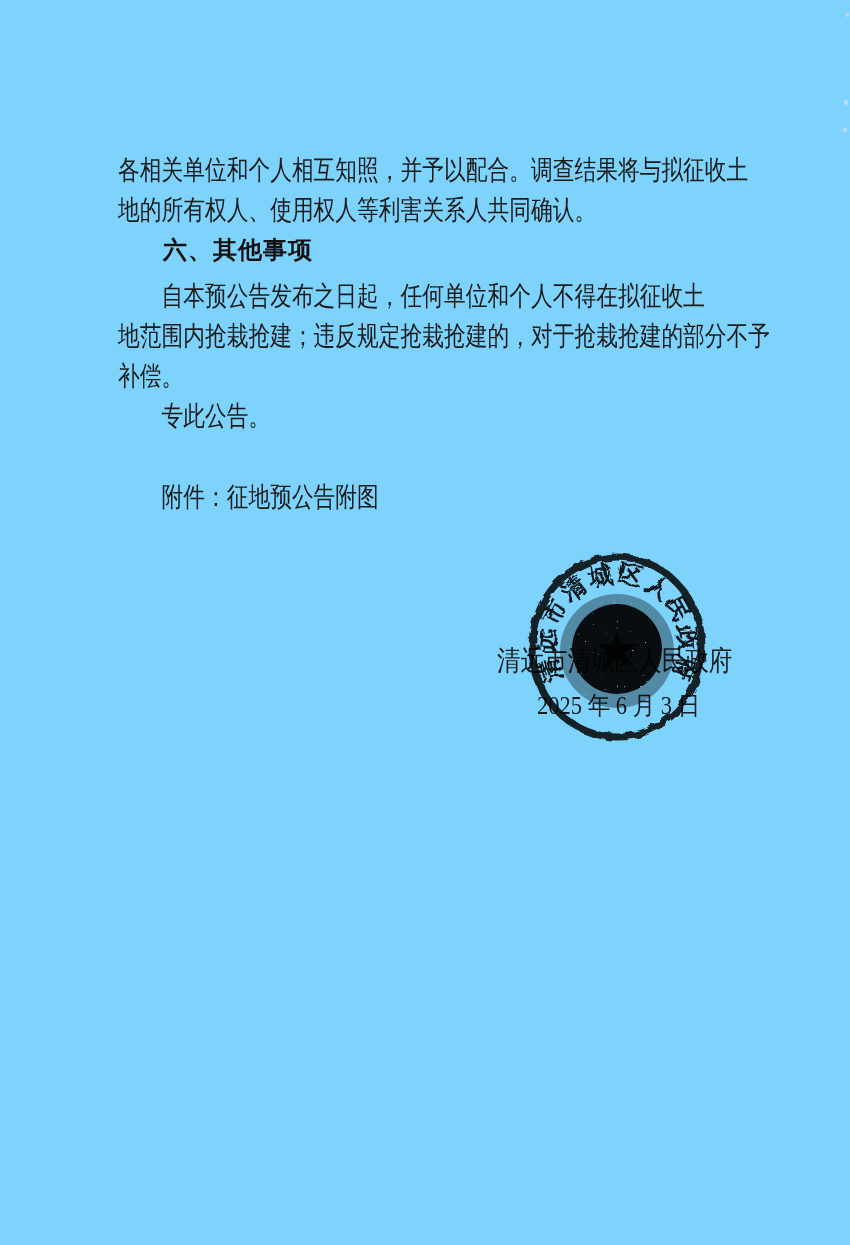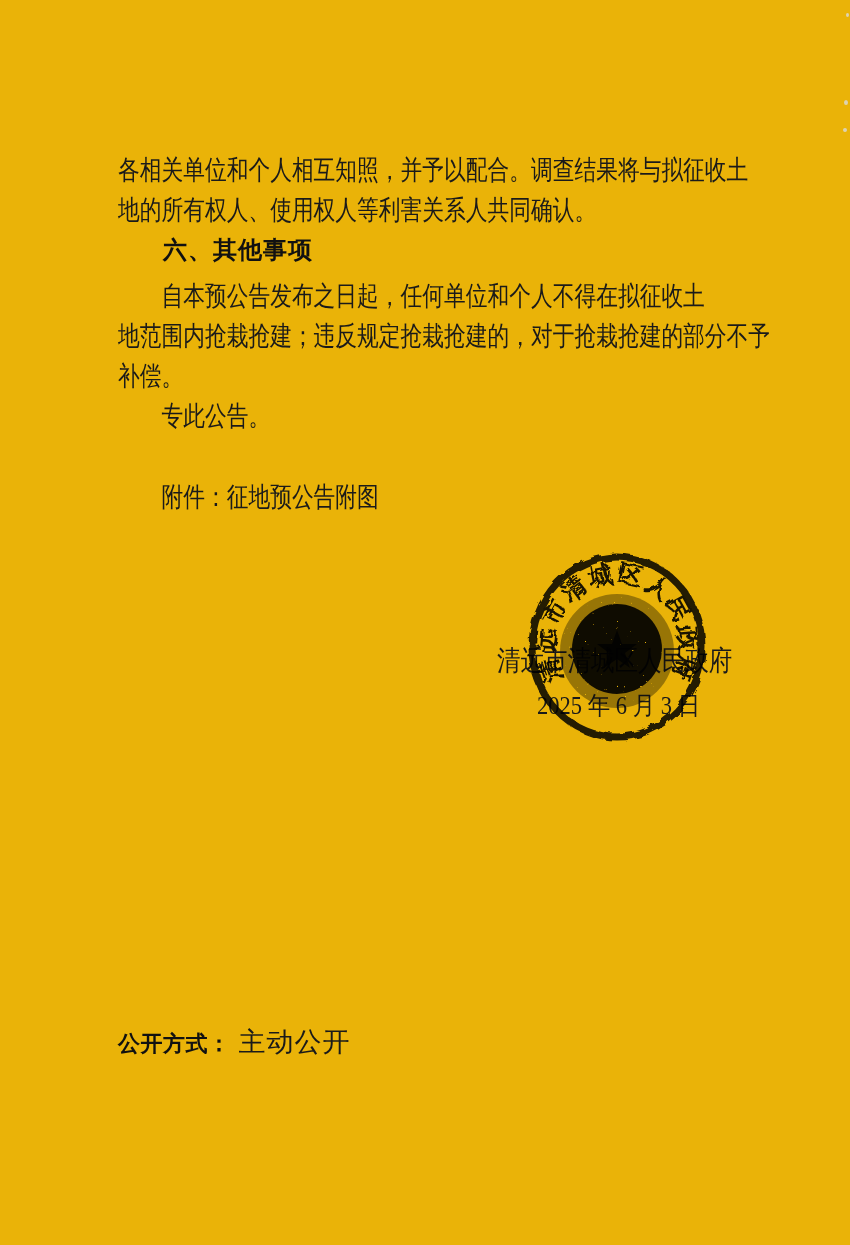--- a/index.html
+++ b/index.html
@@ -11,21 +11,21 @@
     width: 850px;
     height: 1245px;
     position: relative;
     overflow: hidden;
     font-family: "Liberation Serif", "DejaVu Serif", serif;
     color: #1a1a1a;
   }
   .page {
     position: absolute;
     inset: 0;
-    background: #eab308;
+    background: #7dd3fc;
   }
   
   .text-col {
     position: absolute;
     left: 118px;
     top: 150px;
     width: 770px;
   }
   .cn-line {
     font-size: 27px;
@@ -163,21 +163,18 @@
       <circle cx="90" cy="99" r="57" fill="#1b1b1b" opacity="0.35"></circle>
       <circle cx="90" cy="97" r="45" fill="#1b1b1b" opacity="0.9"></circle>
       <path d="M90,78 L95,92 L110,92 L98,101 L103,116 L90,107 L77,116 L82,101 L70,92 L85,92 Z" fill="#1b1b1b" opacity="0.8"></path>
     </g>
 
     <text font-family="Liberation Serif, DejaVu Serif, serif" font-weight="bold" font-size="24" letter-spacing="2.8" fill="#1b1b1b" filter="url(#rough)">
       <textPath href="#seal-arc" startOffset="0">清远市清城区人民政府</textPath>
     </text>
   </svg>
 
-  <div class="footer-line">
-    <span class="footer-label">公开方式：</span><span class="footer-value">主动公开</span>
-  </div>
 
   <div class="speck speck1"></div>
   <div class="speck speck2"></div>
   <div class="speck speck3"></div>
 
 </div>
 
 </body></html>

